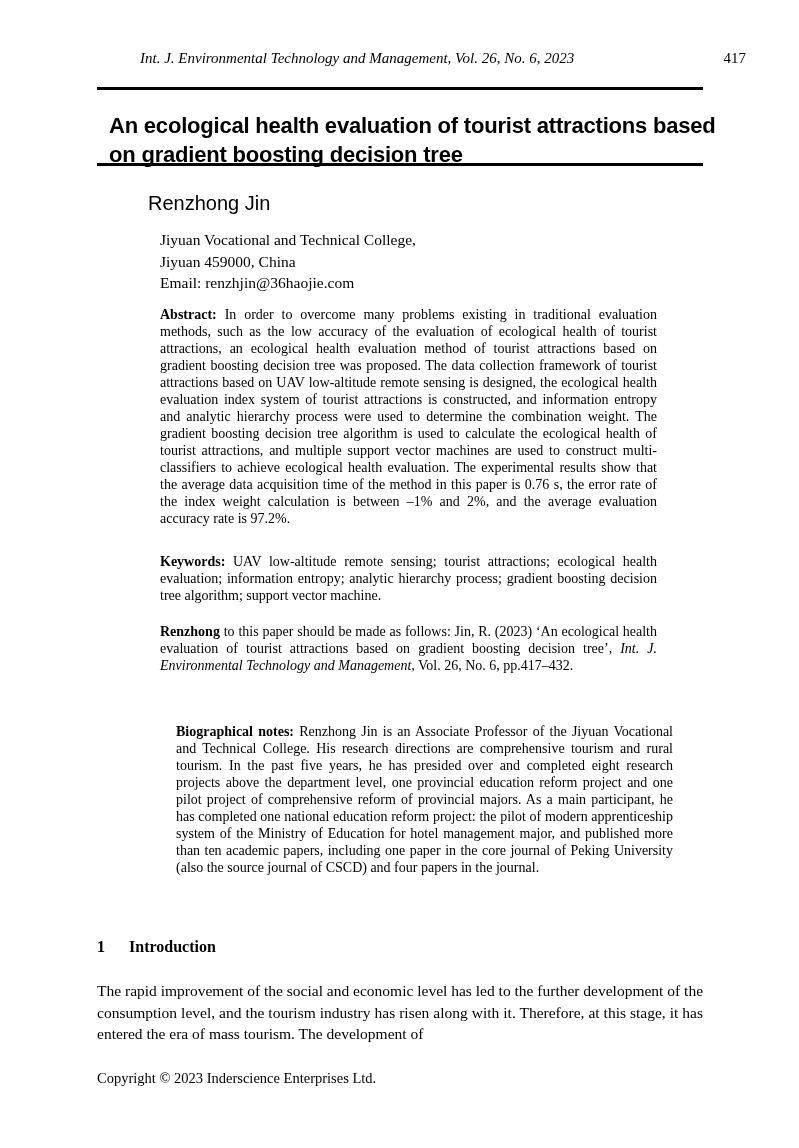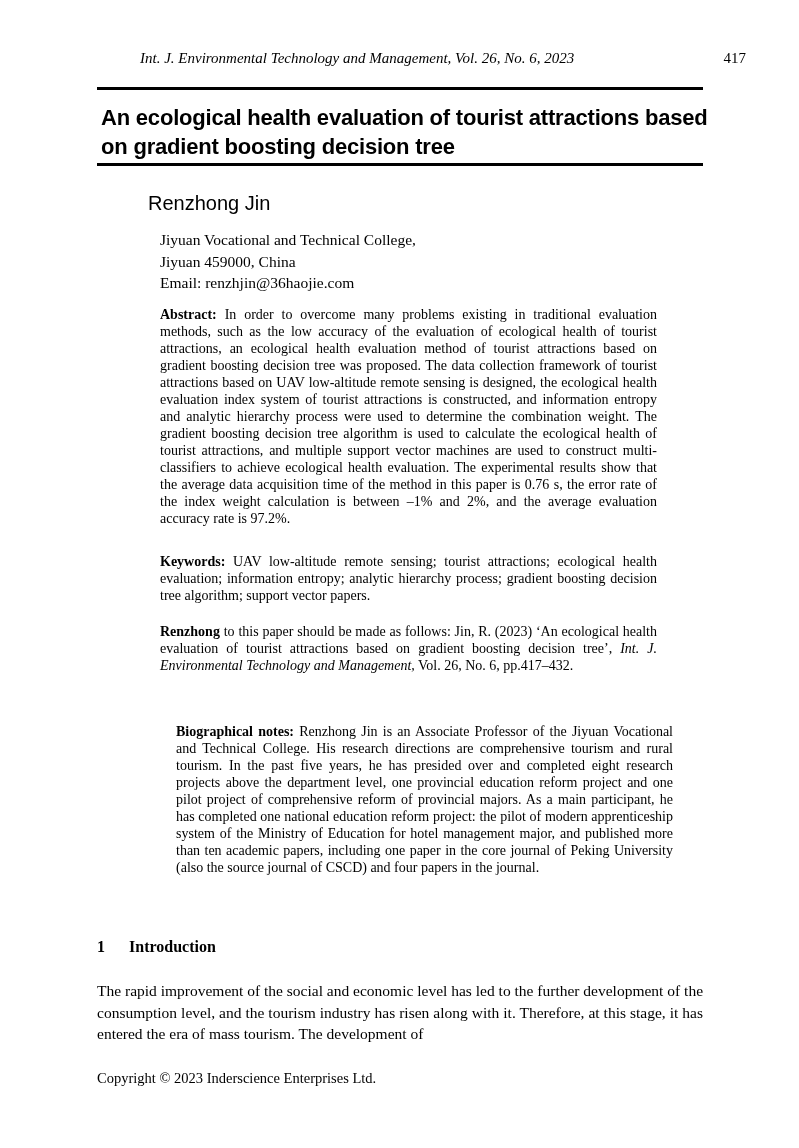--- a/index.html
+++ b/index.html
@@ -89,40 +89,40 @@
 
 <div class="page">
 
   <div class="running-head">
     <span class="journal-name">Int. J. Environmental Technology and Management, Vol. 26, No. 6, 2023</span>
     <span class="page-number">417</span>
   </div>
 
   <div class="rule rule-top"></div>
 
-  <h1 class="article-title" style="margin:4px">An ecological health evaluation of tourist attractions based on gradient boosting decision tree</h1>
+  <h1 class="article-title" style="margin:12px">An ecological health evaluation of tourist attractions based on gradient boosting decision tree</h1>
 
   <div class="rule rule-bottom"></div>
 
   <div class="author-name">Renzhong Jin</div>
 
   <div class="affiliation">
     <div>Jiyuan Vocational and Technical College,</div>
     <div>Jiyuan 459000, China</div>
     <div>Email: renzhjin@36haojie.com</div>
   </div>
 
   <p class="small-block abstract-block" style="margin:0">
     <span class="bold-label">Abstract:</span> 
     <span>In order to overcome many problems existing in traditional evaluation methods, such as the low accuracy of the evaluation of ecological health of tourist attractions, an ecological health evaluation method of tourist attractions based on gradient boosting decision tree was proposed. The data collection framework of tourist attractions based on UAV low-altitude remote sensing is designed, the ecological health evaluation index system of tourist attractions is constructed, and information entropy and analytic hierarchy process were used to determine the combination weight. The gradient boosting decision tree algorithm is used to calculate the ecological health of tourist attractions, and multiple support vector machines are used to construct multi-classifiers to achieve ecological health evaluation. The experimental results show that the average data acquisition time of the method in this paper is 0.76 s, the error rate of the index weight calculation is between –1% and 2%, and the average evaluation accuracy rate is 97.2%.</span>
   </p>
 
   <p class="small-block keywords-block" style="margin:0">
     <span class="bold-label">Keywords:</span> 
-    <span>UAV low-altitude remote sensing; tourist attractions; ecological health evaluation; information entropy; analytic hierarchy process; gradient boosting decision tree algorithm; support vector papers.</span>
+    <span>UAV low-altitude remote sensing; tourist attractions; ecological health evaluation; information entropy; analytic hierarchy process; gradient boosting decision tree algorithm; support vector machine.</span>
   </p>
 
   <p class="small-block reference-block" style="margin:0">
     <span class="bold-label">Renzhong</span> 
     <span>to this paper should be made as follows: Jin, R. (2023) ‘An ecological health evaluation of tourist attractions based on gradient boosting decision tree’,</span> 
     <span class="italic">Int. J. Environmental Technology and Management,</span> 
     <span>Vol. 26, No. 6, pp.417–432.</span>
   </p>
 
   <p class="small-block bio-block" style="margin:16px">

